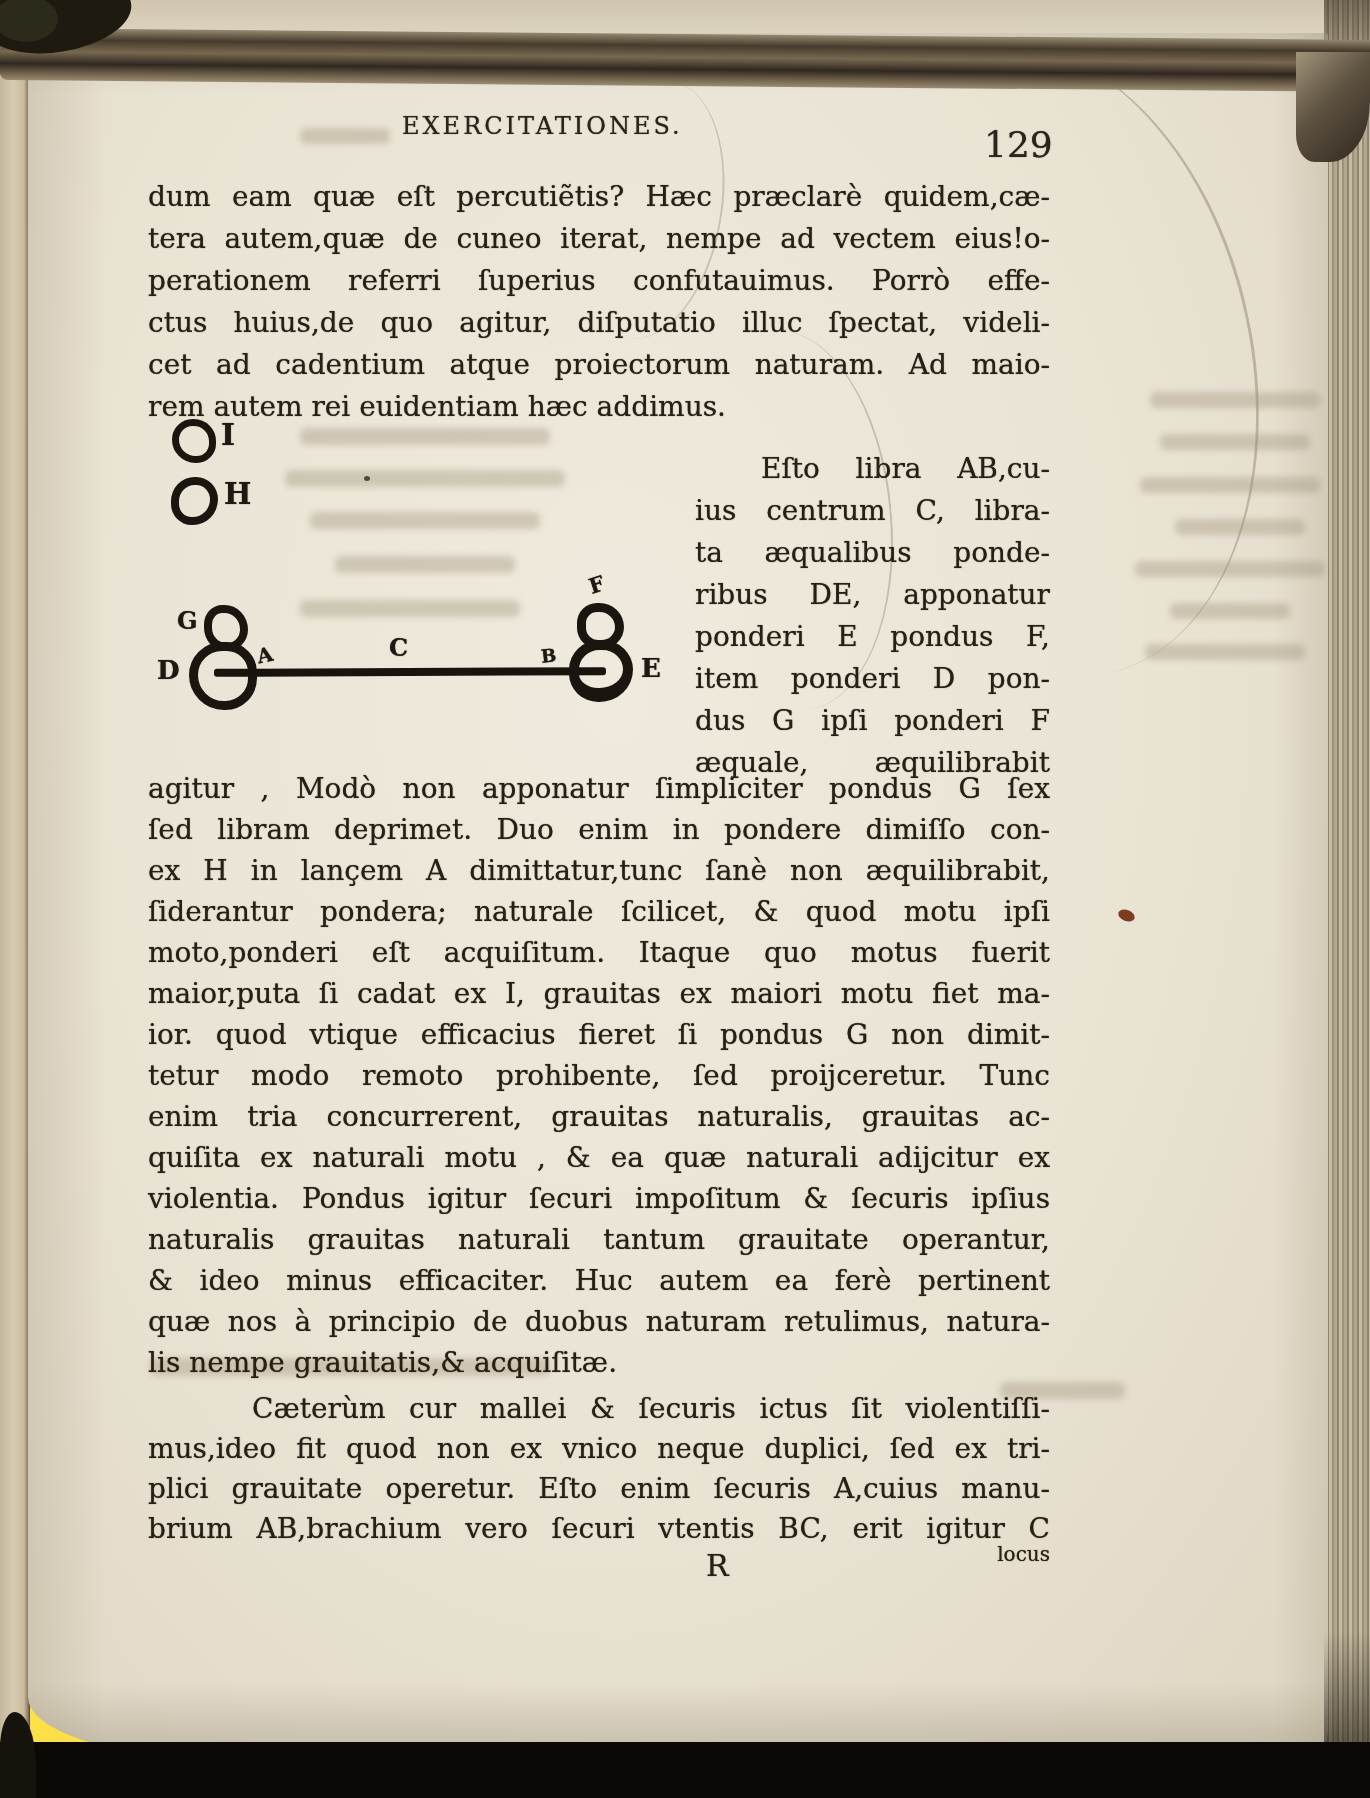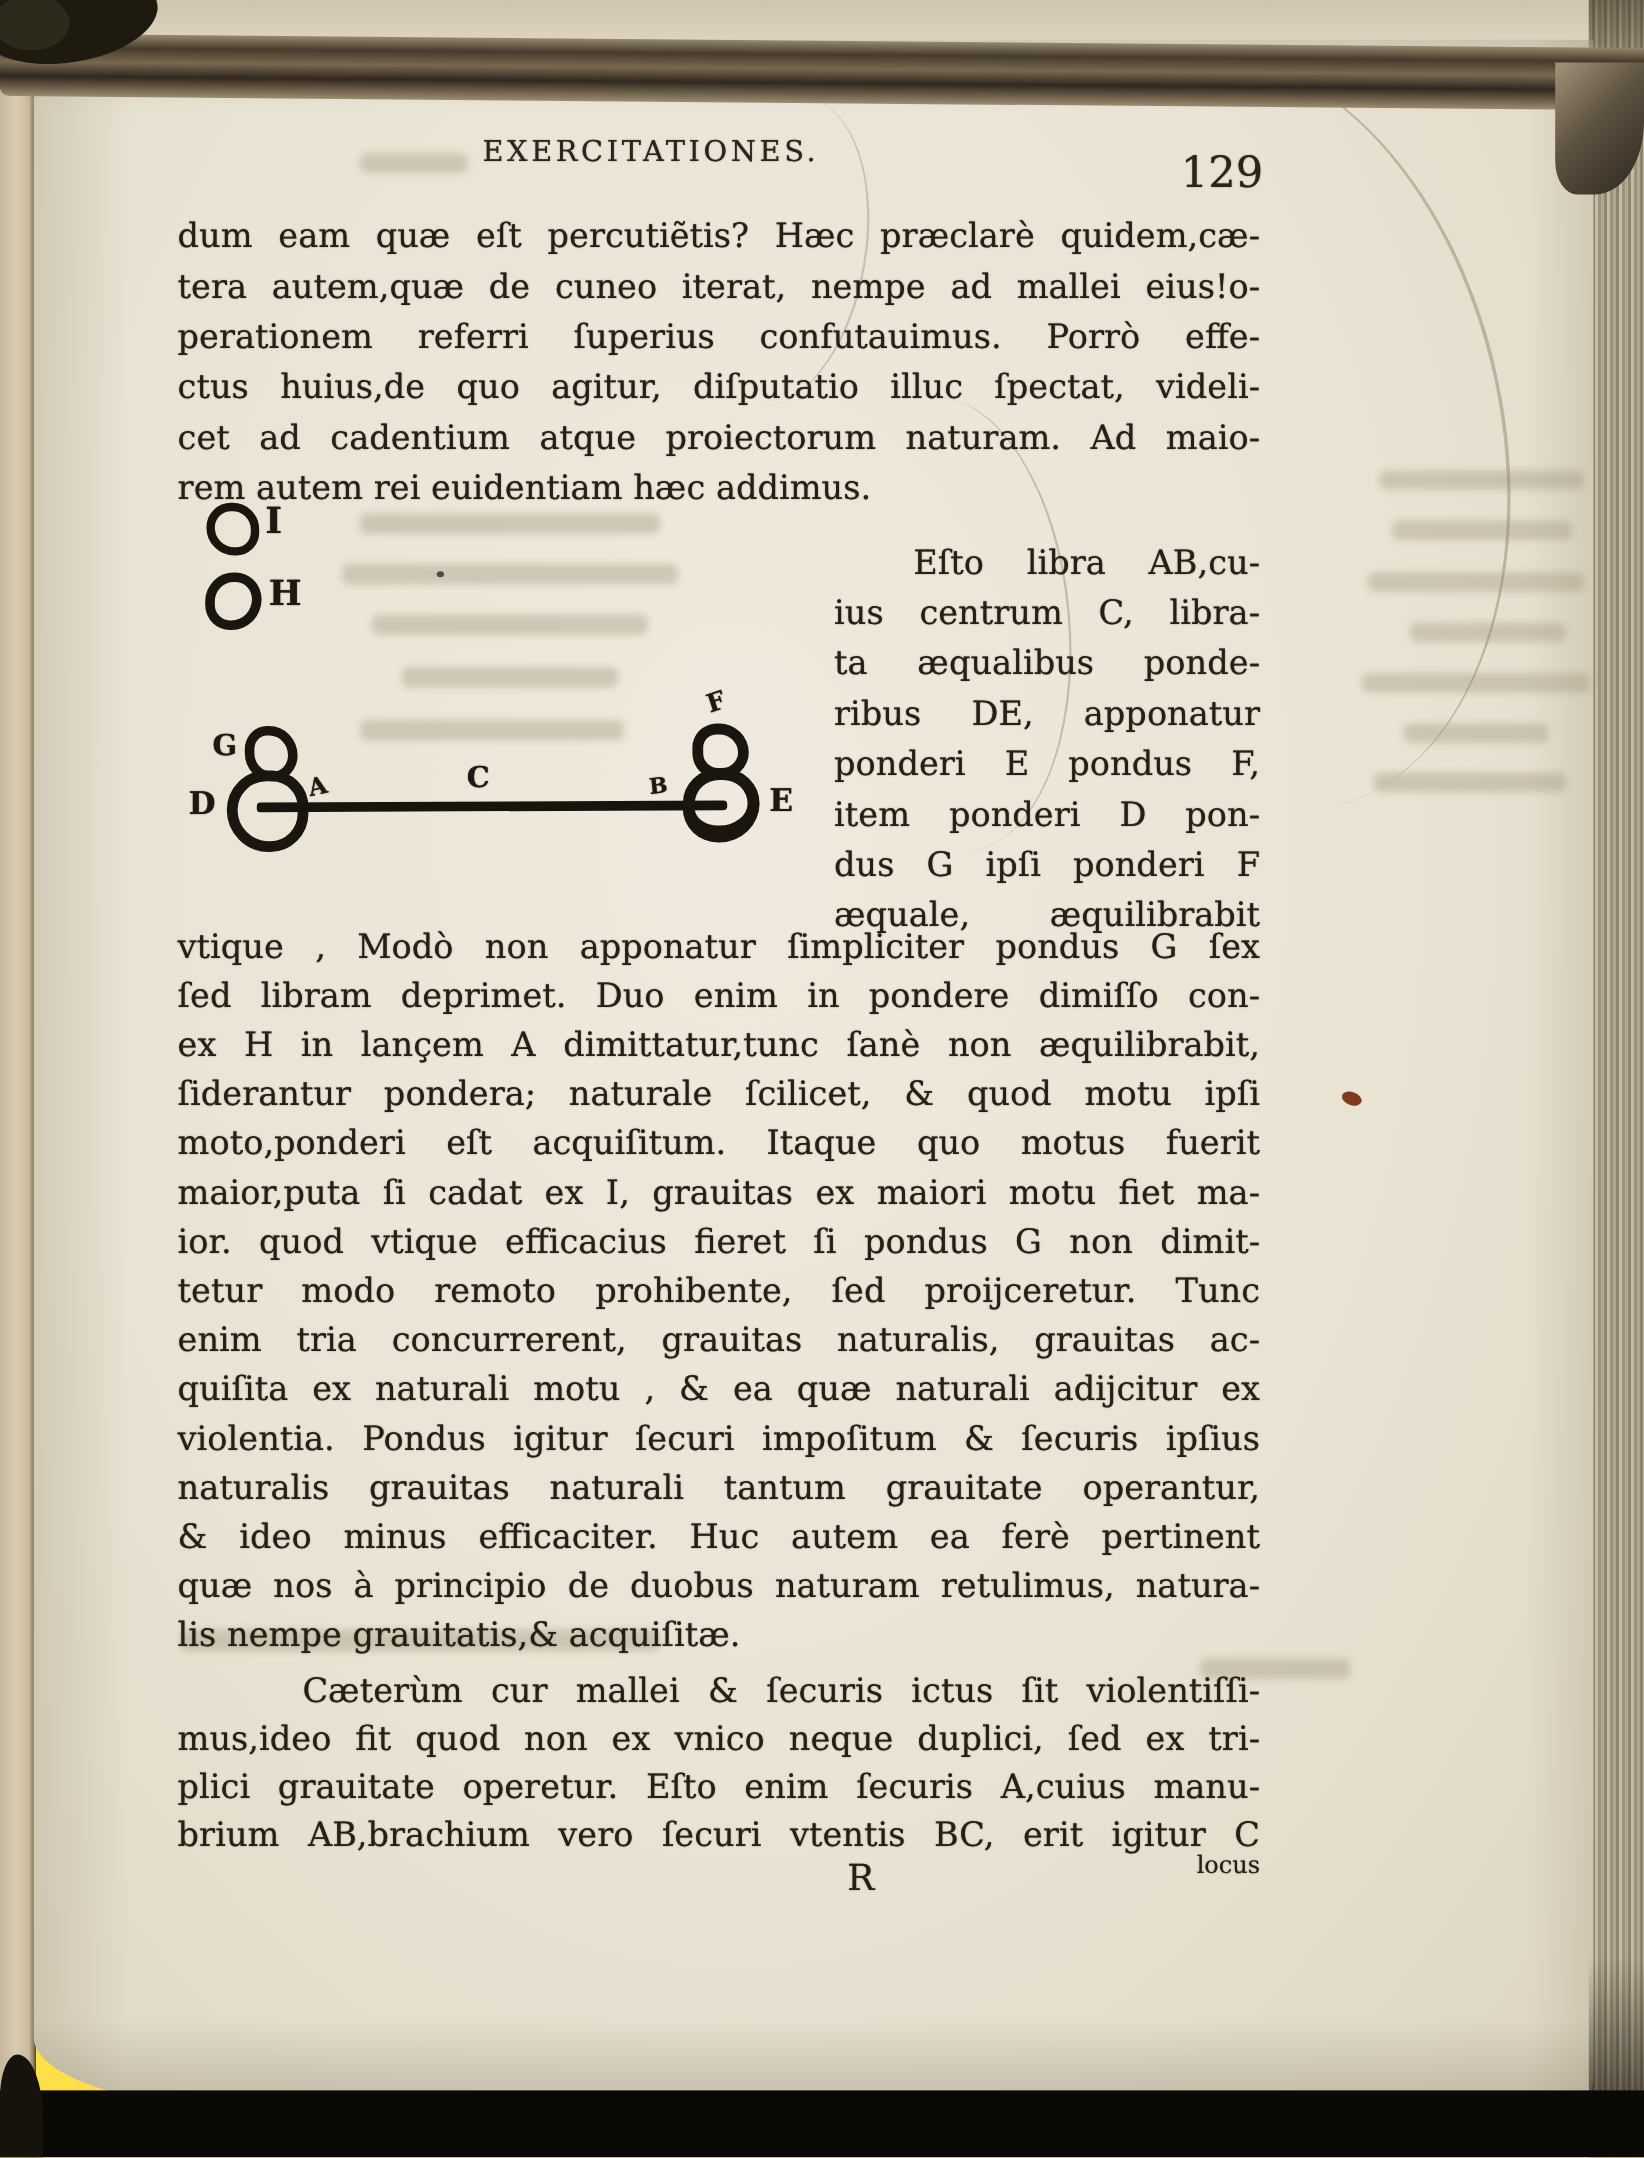--- a/index.html
+++ b/index.html
@@ -89,21 +89,21 @@
 
   <div class="speck" style="left:1118px;top:910px;width:17px;height:11px;background:#7e3c1f;transform:rotate(20deg);"></div>
   <div class="speck" style="left:732px;top:38px;width:6px;height:6px;background:#14110c;"></div>
   <div class="speck" style="left:364px;top:476px;width:6px;height:5px;background:#3a332a;opacity:.85;"></div>
 
   <div class="txt running-title" style="left:402px;top:112px;">EXERCITATIONES.</div>
   <div class="txt page-number" style="left:984px;top:124px;">129</div>
 
   <div class="txt" style="left:148px;top:176px;width:902px;">
     <div class="line">dum eam quæ eſt percutiẽtis? Hæc præclarè quidem,cæ-</div>
-    <div class="line">tera autem,quæ de cuneo iterat, nempe ad mallei eius!o-</div>
+    <div class="line">tera autem,quæ de cuneo iterat, nempe ad vectem eius!o-</div>
     <div class="line">perationem referri ſuperius confutauimus. Porrò effe-</div>
     <div class="line">ctus huius,de quo agitur, diſputatio illuc ſpectat, videli-</div>
     <div class="line">cet ad cadentium atque proiectorum naturam. Ad maio-</div>
     <div class="line nj">rem autem rei euidentiam hæc addimus.</div>
   </div>
 
   <div class="txt" style="left:695px;top:448px;width:355px;">
     <div class="line ind1">Eſto libra AB,cu-</div>
     <div class="line">ius centrum C, libra-</div>
     <div class="line">ta æqualibus ponde-</div>
@@ -130,21 +130,21 @@
     <div class="flab" style="left:389px;top:633px;font-size:24px;">C</div>
 
     <div class="flab" style="left:541px;top:645px;font-size:18px;transform:rotate(-6deg);">B</div>
     <div class="ring" style="left:577px;top:603px;width:47px;height:46px;border-width:9px;border-radius:45% 55% 50% 48%;"></div>
     <div class="ring" style="left:569px;top:640px;width:64px;height:62px;border-width:10px;border-bottom-width:14px;border-radius:50% 50% 55% 48%;"></div>
     <div class="flab" style="left:589px;top:572px;font-size:21px;transform:rotate(-18deg);">F</div>
     <div class="flab" style="left:641px;top:653px;font-size:26px;">E</div>
   </div>
 
   <div class="txt lh41" style="left:148px;top:768px;width:902px;">
-    <div class="line">vtique , Modò non apponatur ſimpliciter pondus G ſex</div>
+    <div class="line">agitur , Modò non apponatur ſimpliciter pondus G ſex</div>
     <div class="line">ſed libram deprimet. Duo enim in pondere dimiſſo con-</div>
     <div class="line">ex H in lançem A dimittatur,tunc ſanè non æquilibrabit,</div>
     <div class="line">ſiderantur pondera; naturale ſcilicet, &amp; quod motu ipſi</div>
     <div class="line">moto,ponderi eſt acquiſitum. Itaque quo motus fuerit</div>
     <div class="line">maior,puta ſi cadat ex I, grauitas ex maiori motu fiet ma-</div>
     <div class="line">ior. quod vtique efficacius fieret ſi pondus G non dimit-</div>
     <div class="line">tetur modo remoto prohibente, ſed proijceretur. Tunc</div>
     <div class="line">enim tria concurrerent, grauitas naturalis, grauitas ac-</div>
     <div class="line">quiſita ex naturali motu , &amp; ea quæ naturali adijcitur ex</div>
     <div class="line">violentia. Pondus igitur ſecuri impoſitum &amp; ſecuris ipſius</div>

